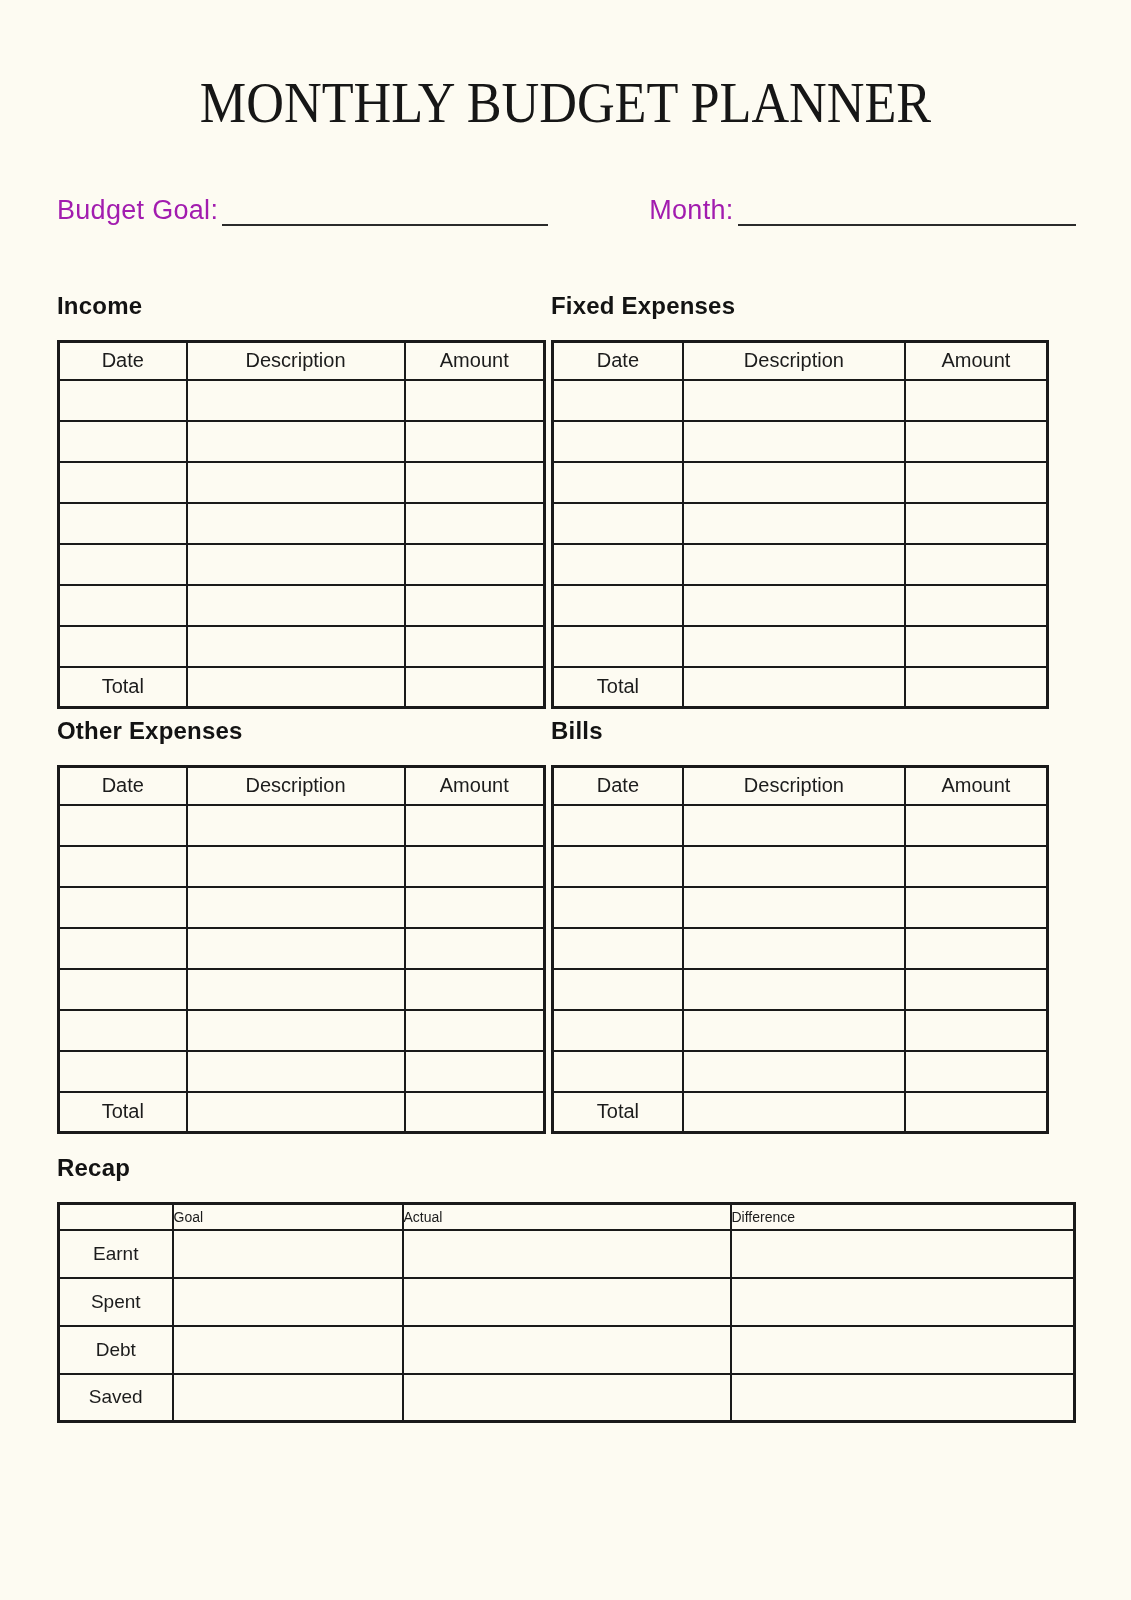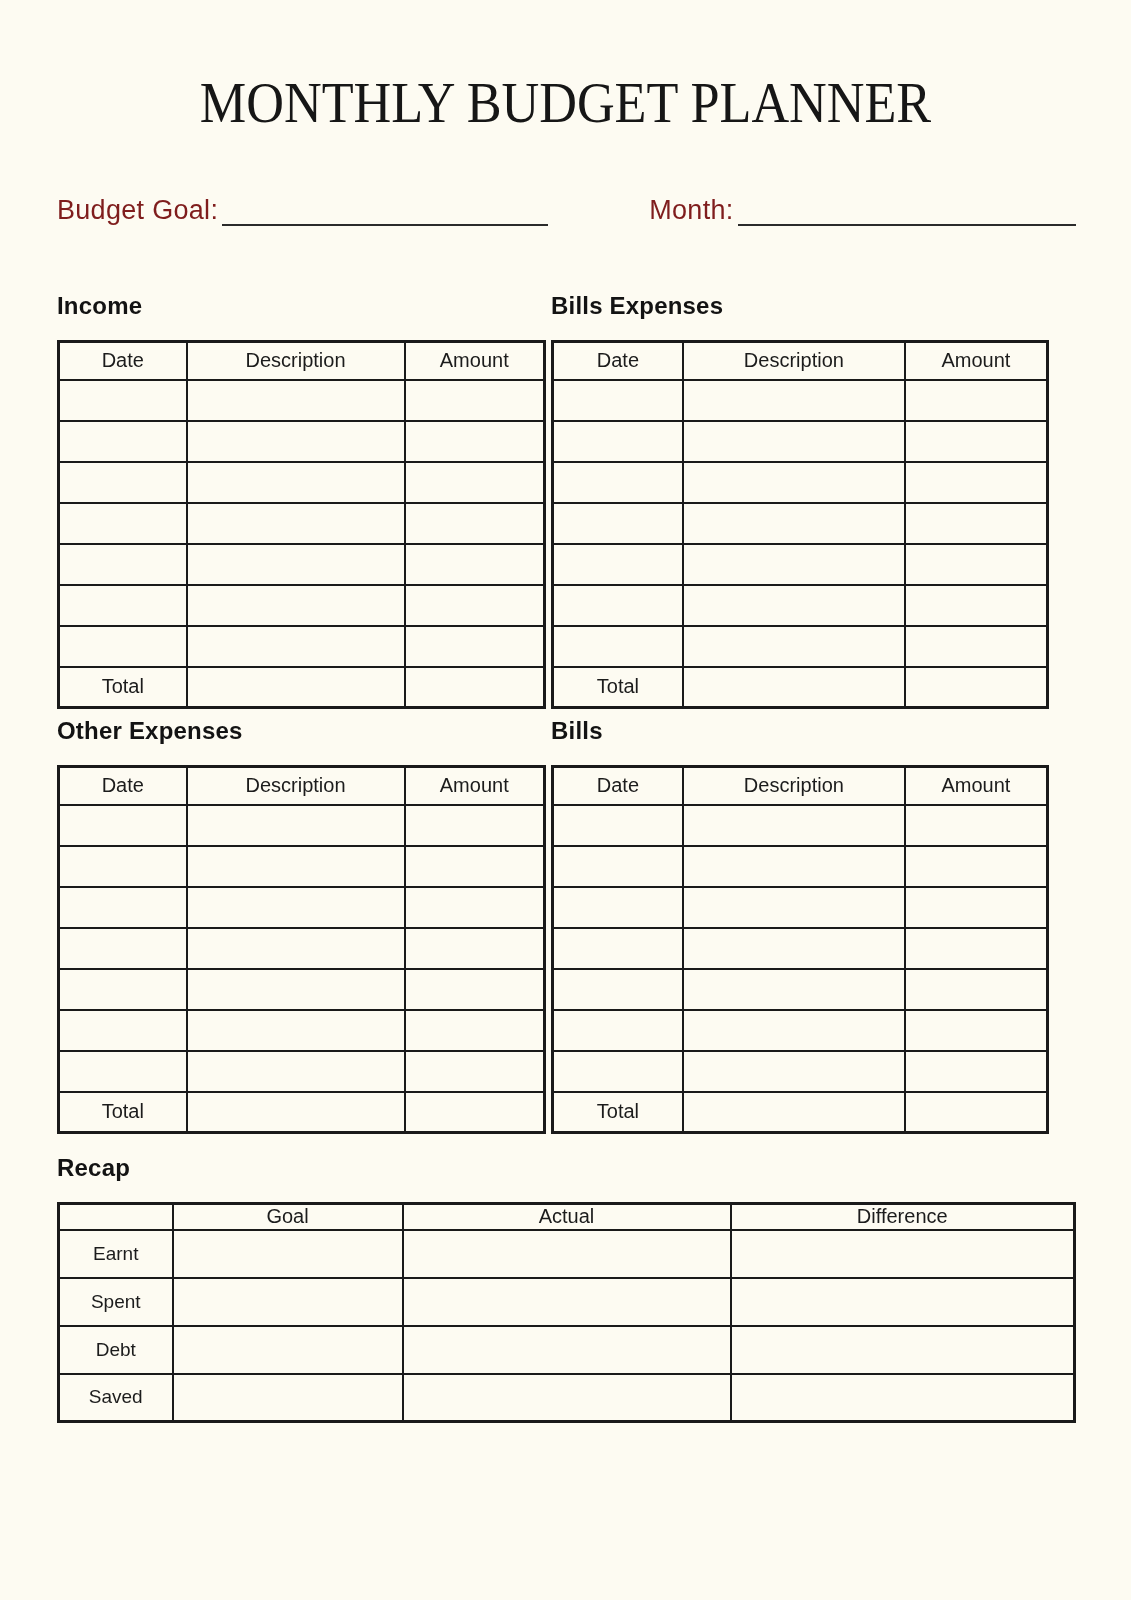--- a/index.html
+++ b/index.html
@@ -29,21 +29,21 @@
     transform:scaleX(0.90);
     transform-origin:center;
     white-space:nowrap;
   }
   
   .fields {
     display:flex;
     align-items:flex-start;
     margin:56px 0 0 57px;
     font-size:27px;
-    color:#7f1d1d;
+    color:#a21caf;
   }
   .field { display:flex; align-items:flex-end; }
   .field-label { line-height:32px; letter-spacing:0.3px; }
   .uline {
     display:inline-block;
     height:38px;
     border-bottom:2px solid #2B2B2B;
   }
   .uline-goal { width:326px; margin-left:4px; }
   .field-month { margin-left:101px; }
@@ -82,22 +82,22 @@
   }
   
   .col-date  { width:128px; }
   .col-desc  { width:218px; }
   .col-amt   { width:140px; }
   
   .recap-sec { margin:20px 58px 0 57px; }
   .recap th {
     height:26px;
     font-weight:400;
-    font-size:20px;
-    text-align:center;
+    font-size:14px;
+    text-align:left;
     color:#1C1C1C;
   }
   .recap td { height:48px; }
   .recap td.row-label {
     text-align:center;
     font-size:19px;
   }
   .rcol-0 { width:114px; }
   .rcol-1 { width:230px; }
   .rcol-2 { width:328px; }
@@ -175,21 +175,21 @@
         <tr>
           <td class="total-cell">Total</td>
           <td></td>
           <td></td>
         </tr>
       </tbody>
         </table>
     </section>
 
     <section>
-      <h2 class="sec-title">Bills Expenses</h2>
+      <h2 class="sec-title">Fixed Expenses</h2>
       <table class="entry">
         <colgroup>
             <col class="col-date">
             <col class="col-desc">
             <col class="col-amt">
           </colgroup>
         <tbody>
             <tr>
           <th>Date</th>
           <th>Description</th>

